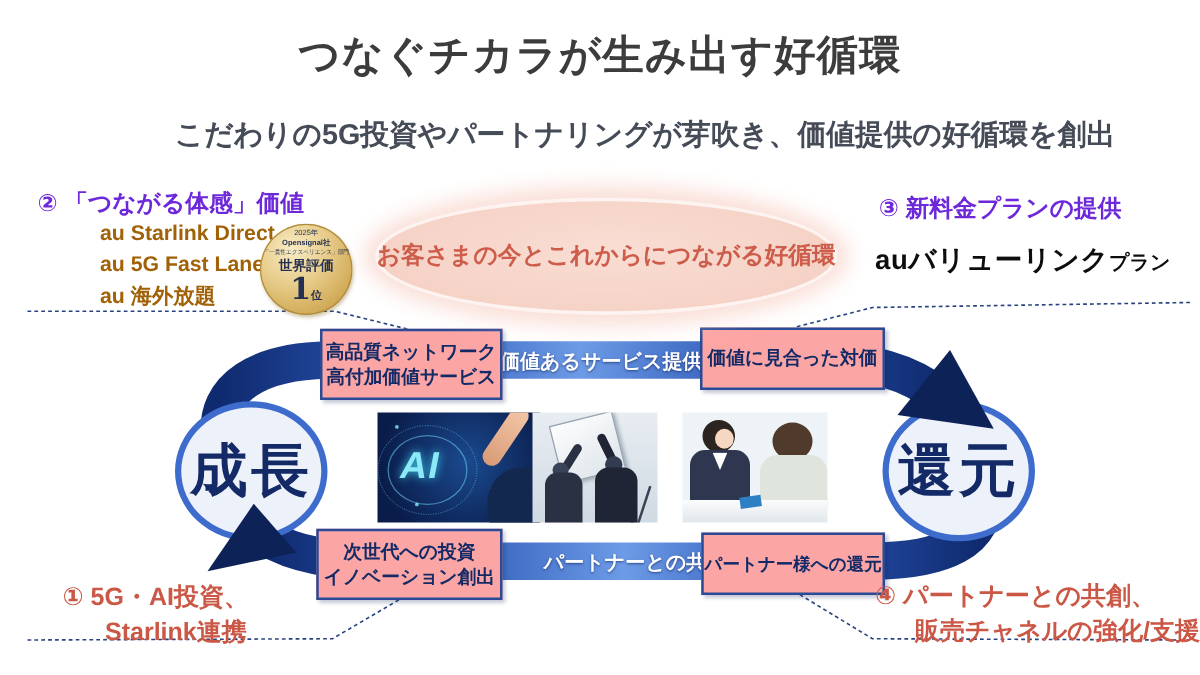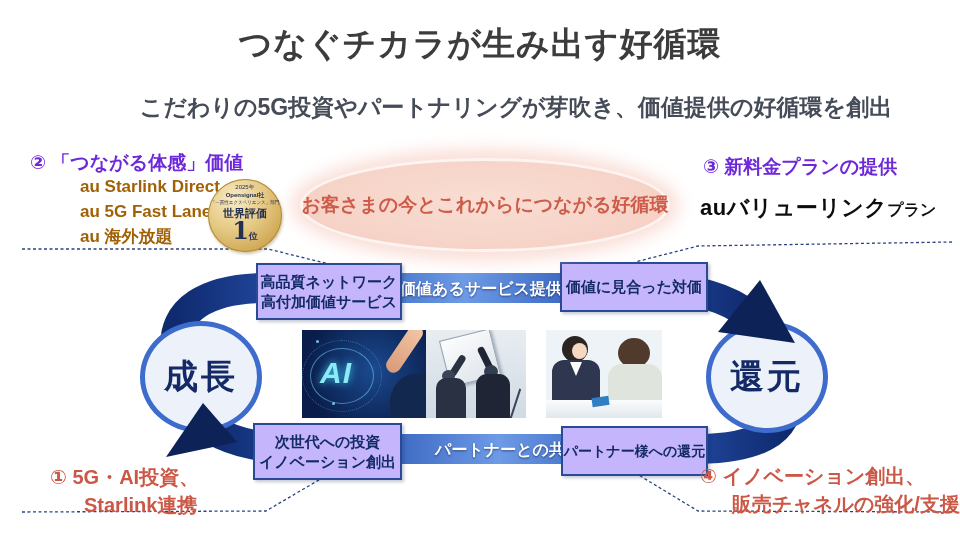--- a/index.html
+++ b/index.html
@@ -53,42 +53,42 @@
   
   .vl-logo { left:700px; top:193px; z-index:7; color:#0d0d0d; white-space:nowrap; }
   .vl-main { font-size:22px; font-weight:bold; letter-spacing:0.5px; }
   .vl-sub  { font-size:16px; font-weight:bold; }
 
   
   .svg-layer { left:0; top:0; z-index:1; }
   .svg-heads { left:0; top:0; z-index:6; pointer-events:none; }
 
   .cbox {
-    position:absolute; background:#c4b5fd; border:2px solid #2b4a96; color:#132a66;
+    position:absolute; background:#fca5a5; border:2px solid #2b4a96; color:#132a66;
     font-weight:bold; display:flex; flex-direction:column; align-items:center; justify-content:center;
     text-align:center; font-size:15px; line-height:1.3; z-index:4;
     box-shadow:2px 2px 3px rgba(20,40,90,.25);
   }
   .cbox-tl { left:256px; top:263px; width:142px; height:53px; }
   .cbox-tr { left:560px; top:262px; width:144px; height:46px; }
   .cbox-bl { left:253px; top:423px; width:145px; height:53px; }
   .cbox-br { left:561px; top:426px; width:143px; height:46px; font-size:14px; }
 
   .band-label {
     position:absolute; color:#ffffff; font-weight:bold; font-size:16px; z-index:3;
     text-align:center; text-shadow:0 1px 2px rgba(10,30,90,.65); white-space:nowrap;
   }
   .band-top    { left:398px; top:279px; width:166px; }
   .band-bottom { left:400px; top:440px; width:160px;margin-left:28px; }
 
   .cycle-node {
     position:absolute; width:112px; height:102px; border-radius:50%;
     background:#edf1fa; border:5px solid #3e6ccd; z-index:5;
     display:flex; align-items:center; justify-content:center;
-    font-size:34px; font-weight:bold; color:#132a66; letter-spacing:3px;
+    font-size:46px; font-weight:bold; color:#132a66; letter-spacing:3px;
   }
   .node-left  { left:140px; top:321px; }
   .node-right { left:706px; top:321px; }
 
   
   .photo { position:absolute; top:330px; height:88px; overflow:hidden; z-index:2; }
   .photo-ai      { left:302px; width:114px; background:radial-gradient(circle at 55% 45%, #1b4a8f 0%, #0a1c4a 80%);padding-left:16px; }
   .photo-antenna { left:426px; width:100px; background:linear-gradient(180deg,#e8edf2 0%,#d0dae3 100%); }
   .photo-service { left:546px; width:116px; background:#eef3f7; }
 
@@ -241,16 +241,16 @@
   <div class="cycle-node node-left">成長</div>
   <div class="cycle-node node-right">還元</div>
 
   <svg class="abs svg-heads" width="960" height="540" viewBox="0 0 960 540">
     <polygon points="795,343 718,332 760,280" fill="#0d2257"></polygon>
     <polygon points="166,457 203,403 237,442" fill="#0d2257"></polygon>
   </svg>
 
   <div class="abs red-note note1a">① 5G・AI投資、</div>
   <div class="abs red-note note1b">Starlink連携</div>
-  <div class="abs red-note note4a">④ イノベーション創出、</div>
+  <div class="abs red-note note4a">④ パートナーとの共創、</div>
   <div class="abs red-note note4b">販売チャネルの強化/支援</div>
 
 </div>
 
 </body></html>

